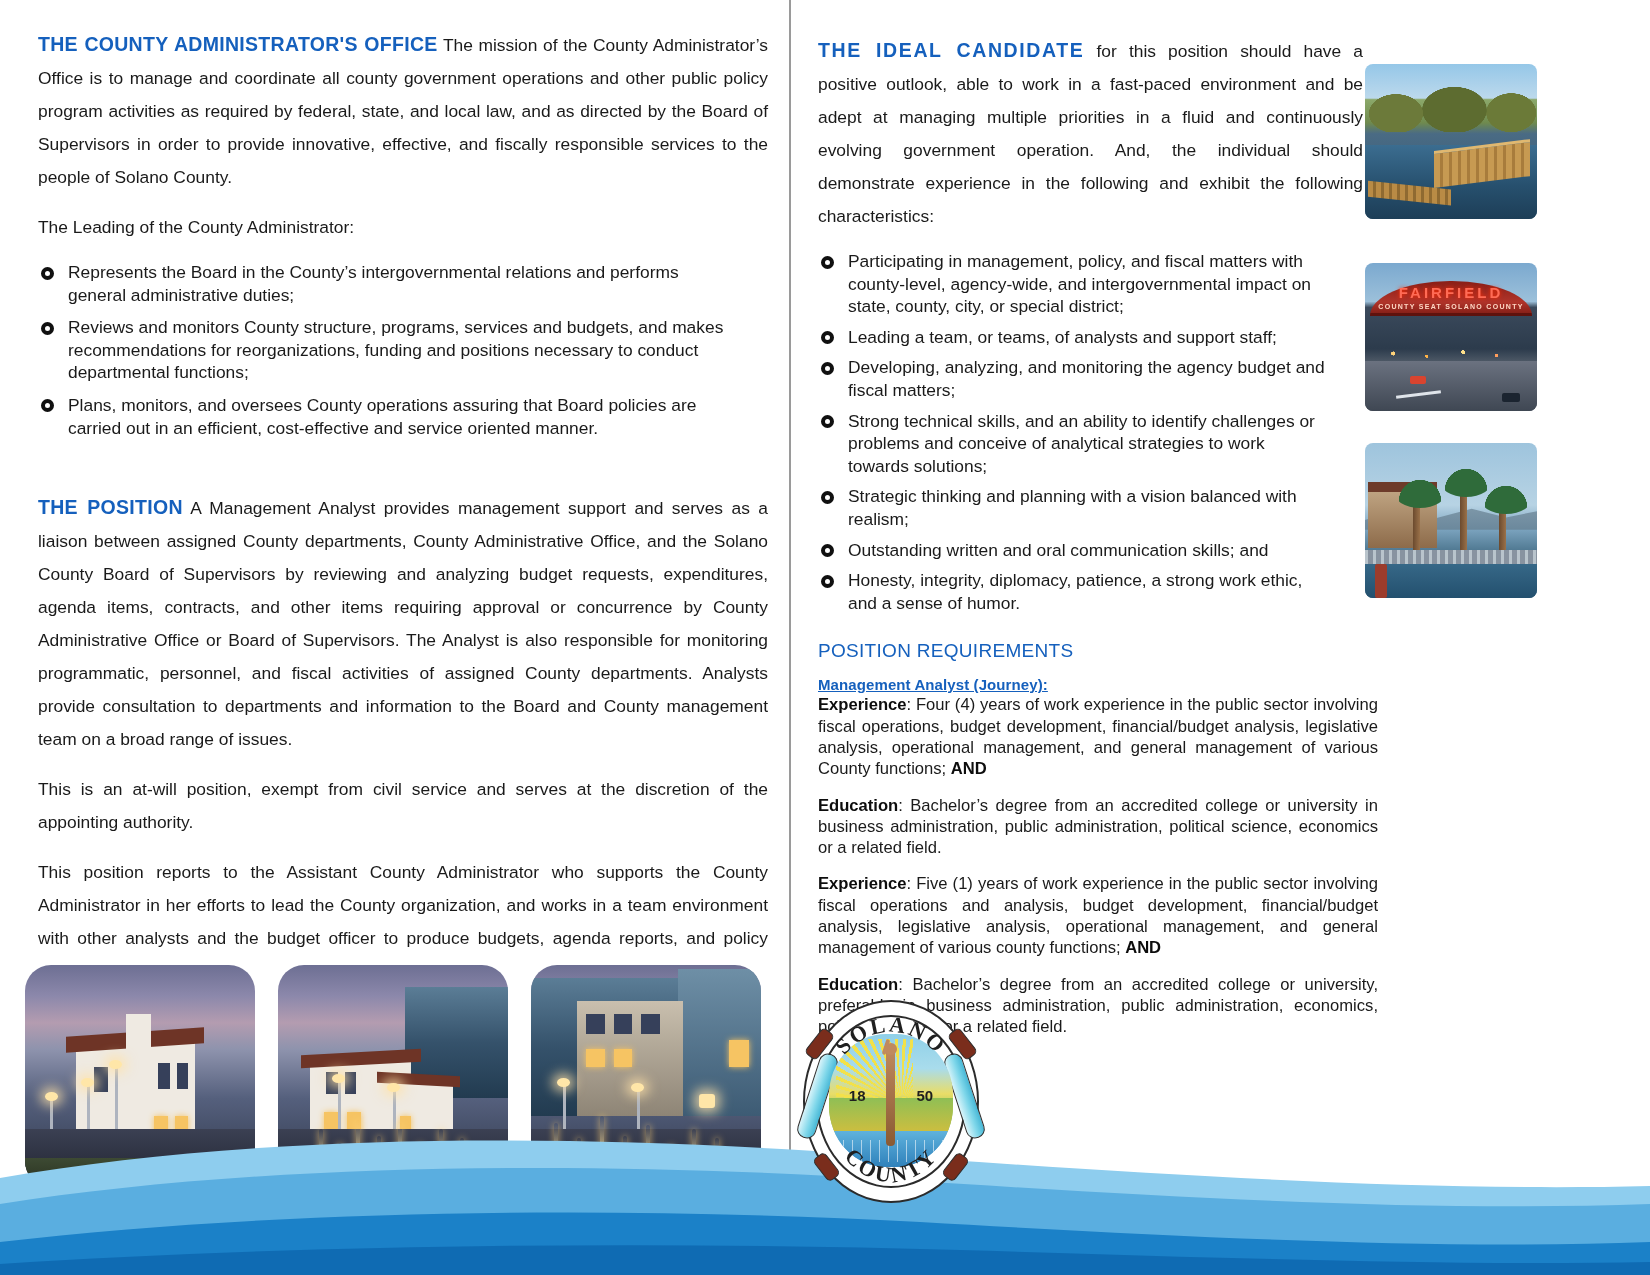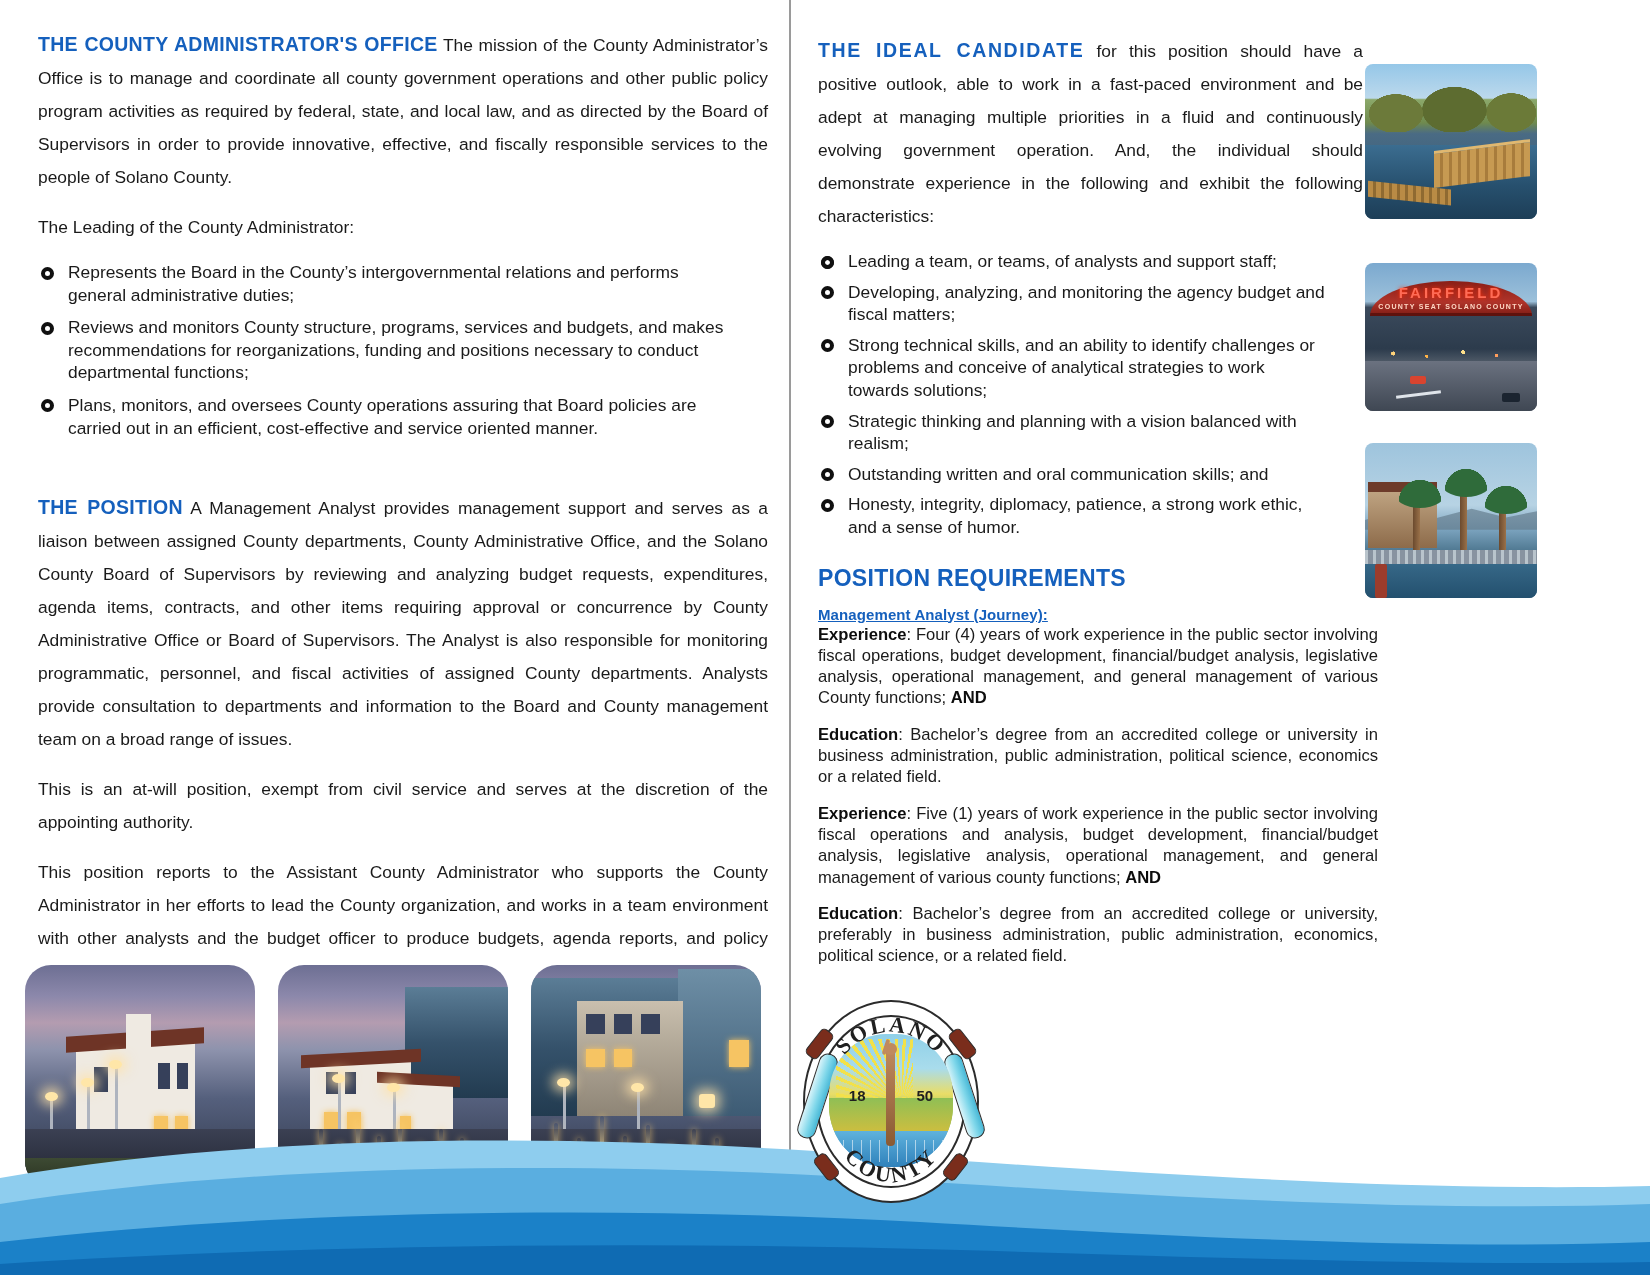--- a/index.html
+++ b/index.html
@@ -36,21 +36,21 @@
     position:absolute;left:3px;top:5.5px;
     width:13px;height:13px;border-radius:50%;
     border:4px solid #101010;box-sizing:border-box;
     background:transparent;
   }
   ul.blist.narrow li{margin-bottom:8px;}
   .left-list{margin-left:25px;width:695px;}
   .right-list{margin-left:22px;width:508px;}
 
   
-  .req-title{color:#1560bd;font-weight:bold;font-size:23px;letter-spacing:.3px;margin:26px 0 14px 0;}
+  .req-title{color:#1560bd;font-weight:normal;font-size:19px;letter-spacing:.3px;margin:26px 0 14px 0;}
   .lvl-title{color:#1560bd;font-weight:bold;font-size:15px;margin:0 0 1px 0;letter-spacing:.1px;text-decoration:underline;}
   .lbl{font-weight:bold;color:#0d0d0d;}
   p.req{
     font-size:16.6px;line-height:21.3px;margin:0 0 15px 0;
     text-align:justify;
   }
 
   
   .photo{position:absolute;border-radius:8px;overflow:hidden;}
   .ph-r1{left:1365px;top:64px;width:172px;height:155px;}
@@ -208,21 +208,21 @@
 
     <p class="body">This position reports to the Assistant County Administrator who supports the County Administrator in her efforts to lead the County organization, and works in a team environment with other analysts and the budget officer to produce budgets, agenda reports, and policy reports for the County.</p>
     <p class="body" style="margin-top:0">.</p>
   </div>
 
   <div class="col-right">
 
     <p class="body" style="width:545px"><span class="hd-inline" style="letter-spacing:1.6px">THE IDEAL CANDIDATE</span><span> for this position should have a positive outlook, able to work in a fast-paced environment and be adept at managing multiple priorities in a fluid and continuously evolving government operation. And, the individual should demonstrate experience in the following and exhibit the following characteristics:</span></p>
 
     <ul class="blist narrow right-list">
-      <li><span class="ring"></span></li>
+      <li><span class="ring"></span><span>Participating in management, policy, and fiscal matters with county-level, agency-wide, and intergovernmental impact on state, county, city, or special district;</span></li>
       <li><span class="ring"></span><span>Leading a team, or teams, of analysts and support staff;</span></li>
       <li><span class="ring"></span><span>Developing, analyzing, and monitoring the agency budget and fiscal matters;</span></li>
       <li><span class="ring"></span><span>Strong technical skills, and an ability to identify challenges or problems and conceive of analytical strategies to work towards solutions;</span></li>
       <li><span class="ring"></span><span>Strategic thinking and planning with a vision balanced with realism;</span></li>
       <li><span class="ring"></span><span>Outstanding written and oral communication skills; and</span></li>
       <li><span class="ring"></span><span>Honesty, integrity, diplomacy, patience, a strong work ethic, and a sense of humor.</span></li>
     </ul>
 
     <div class="req-title">POSITION REQUIREMENTS</div>
 

